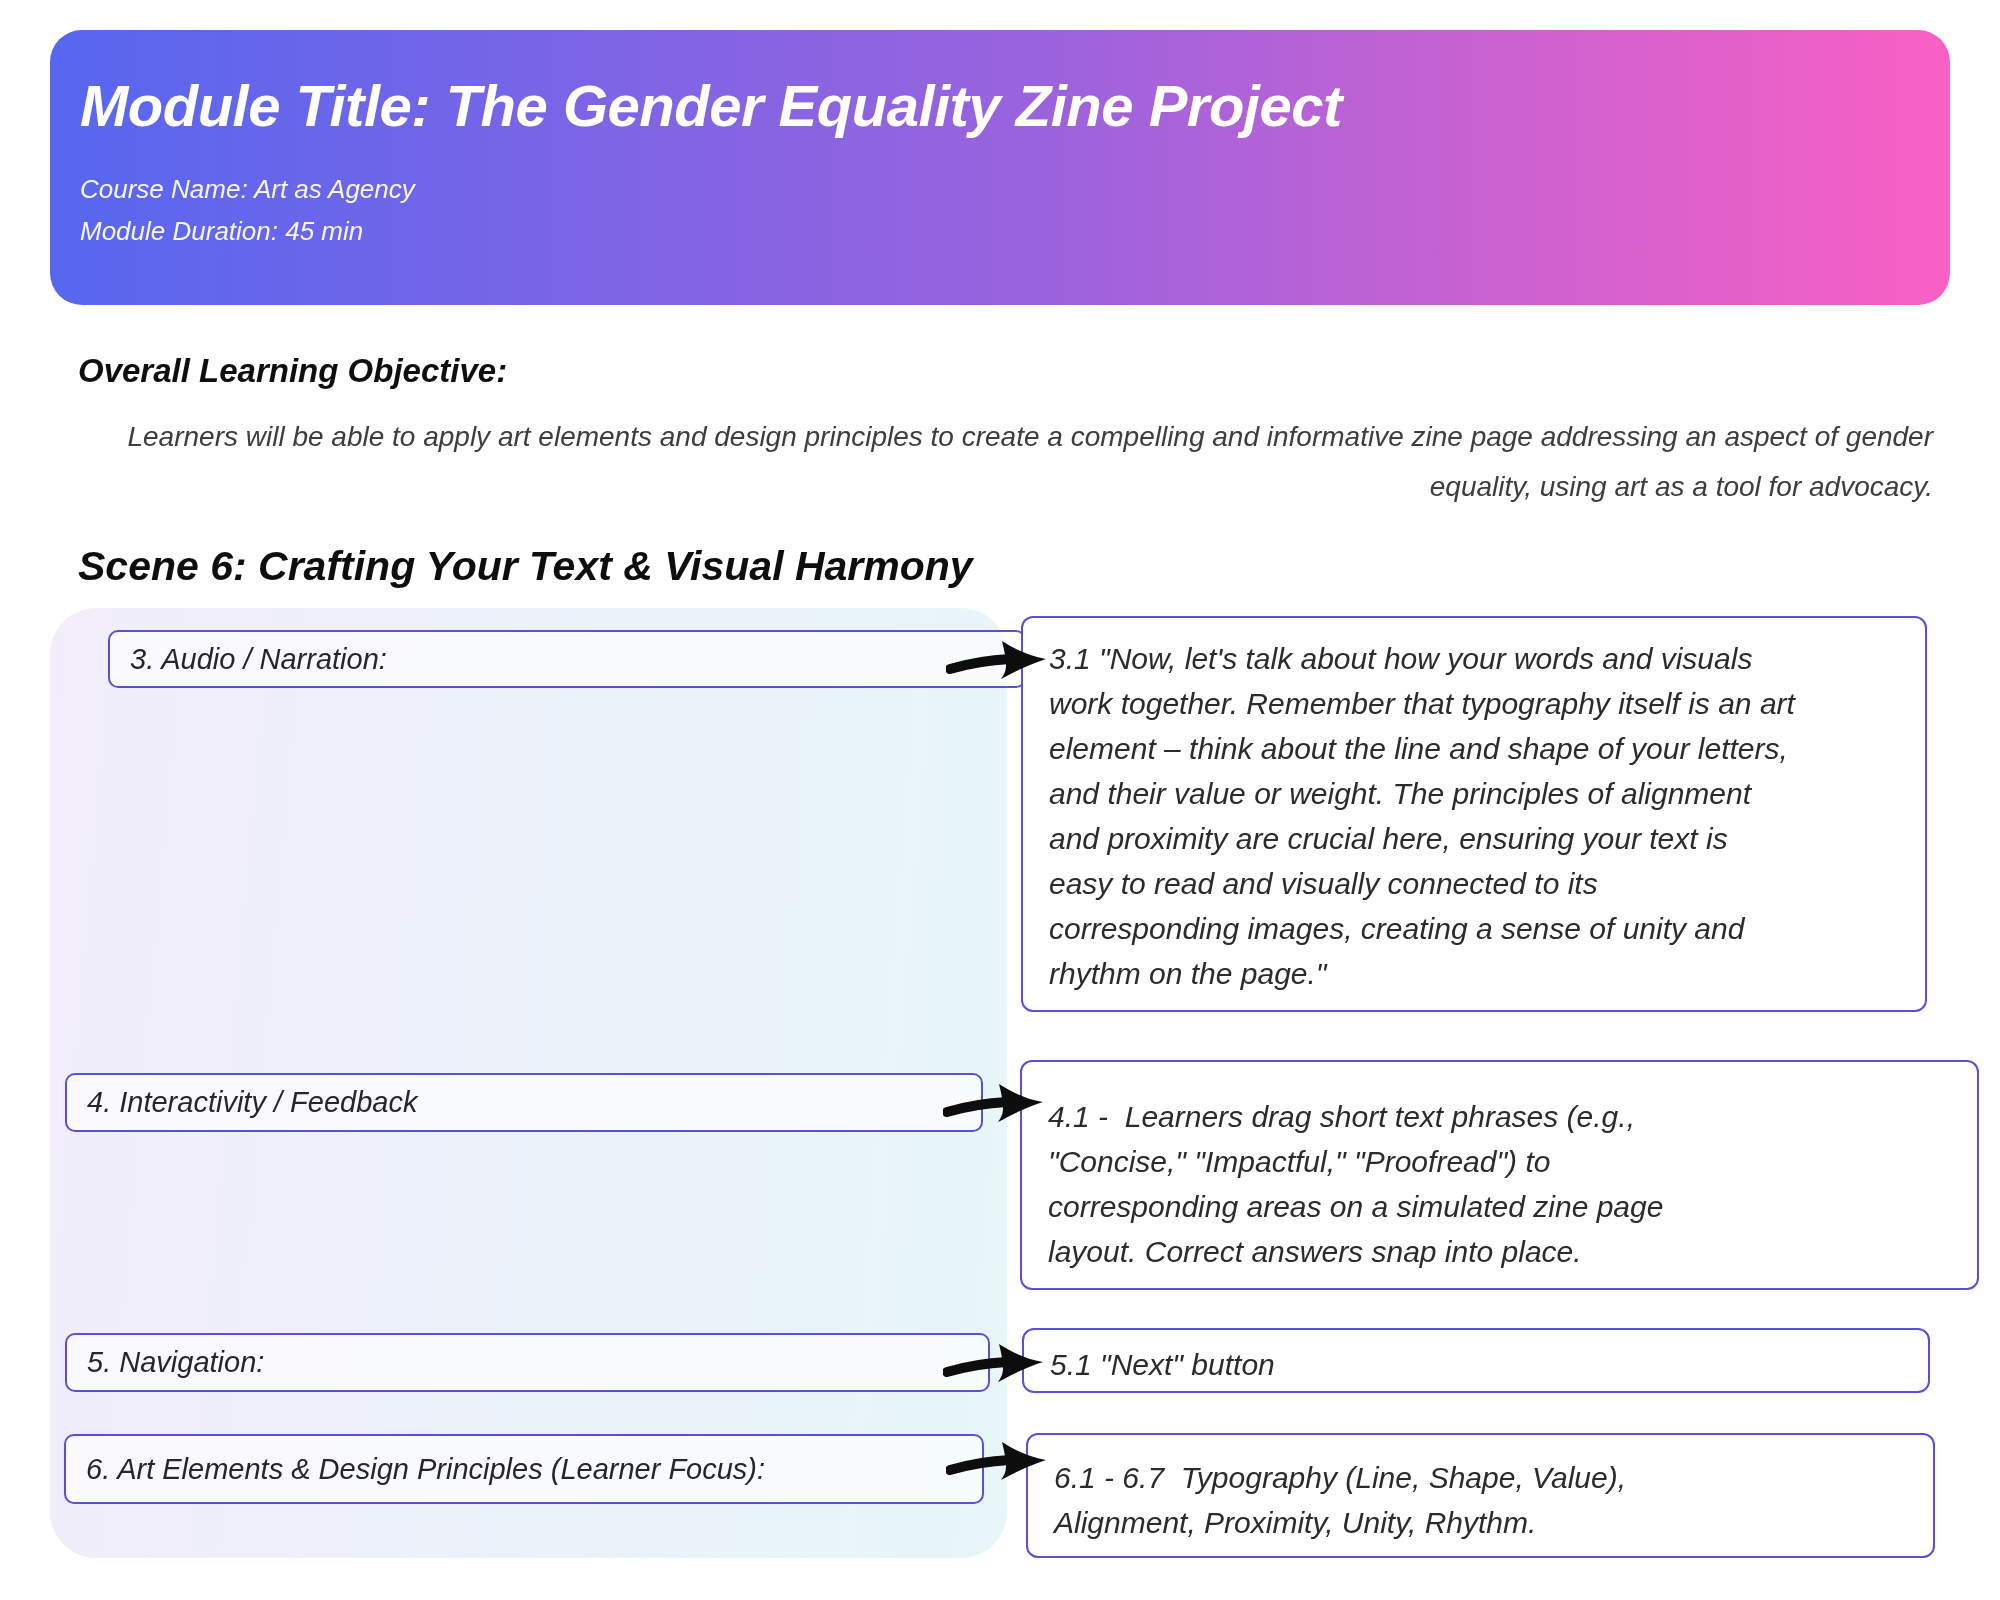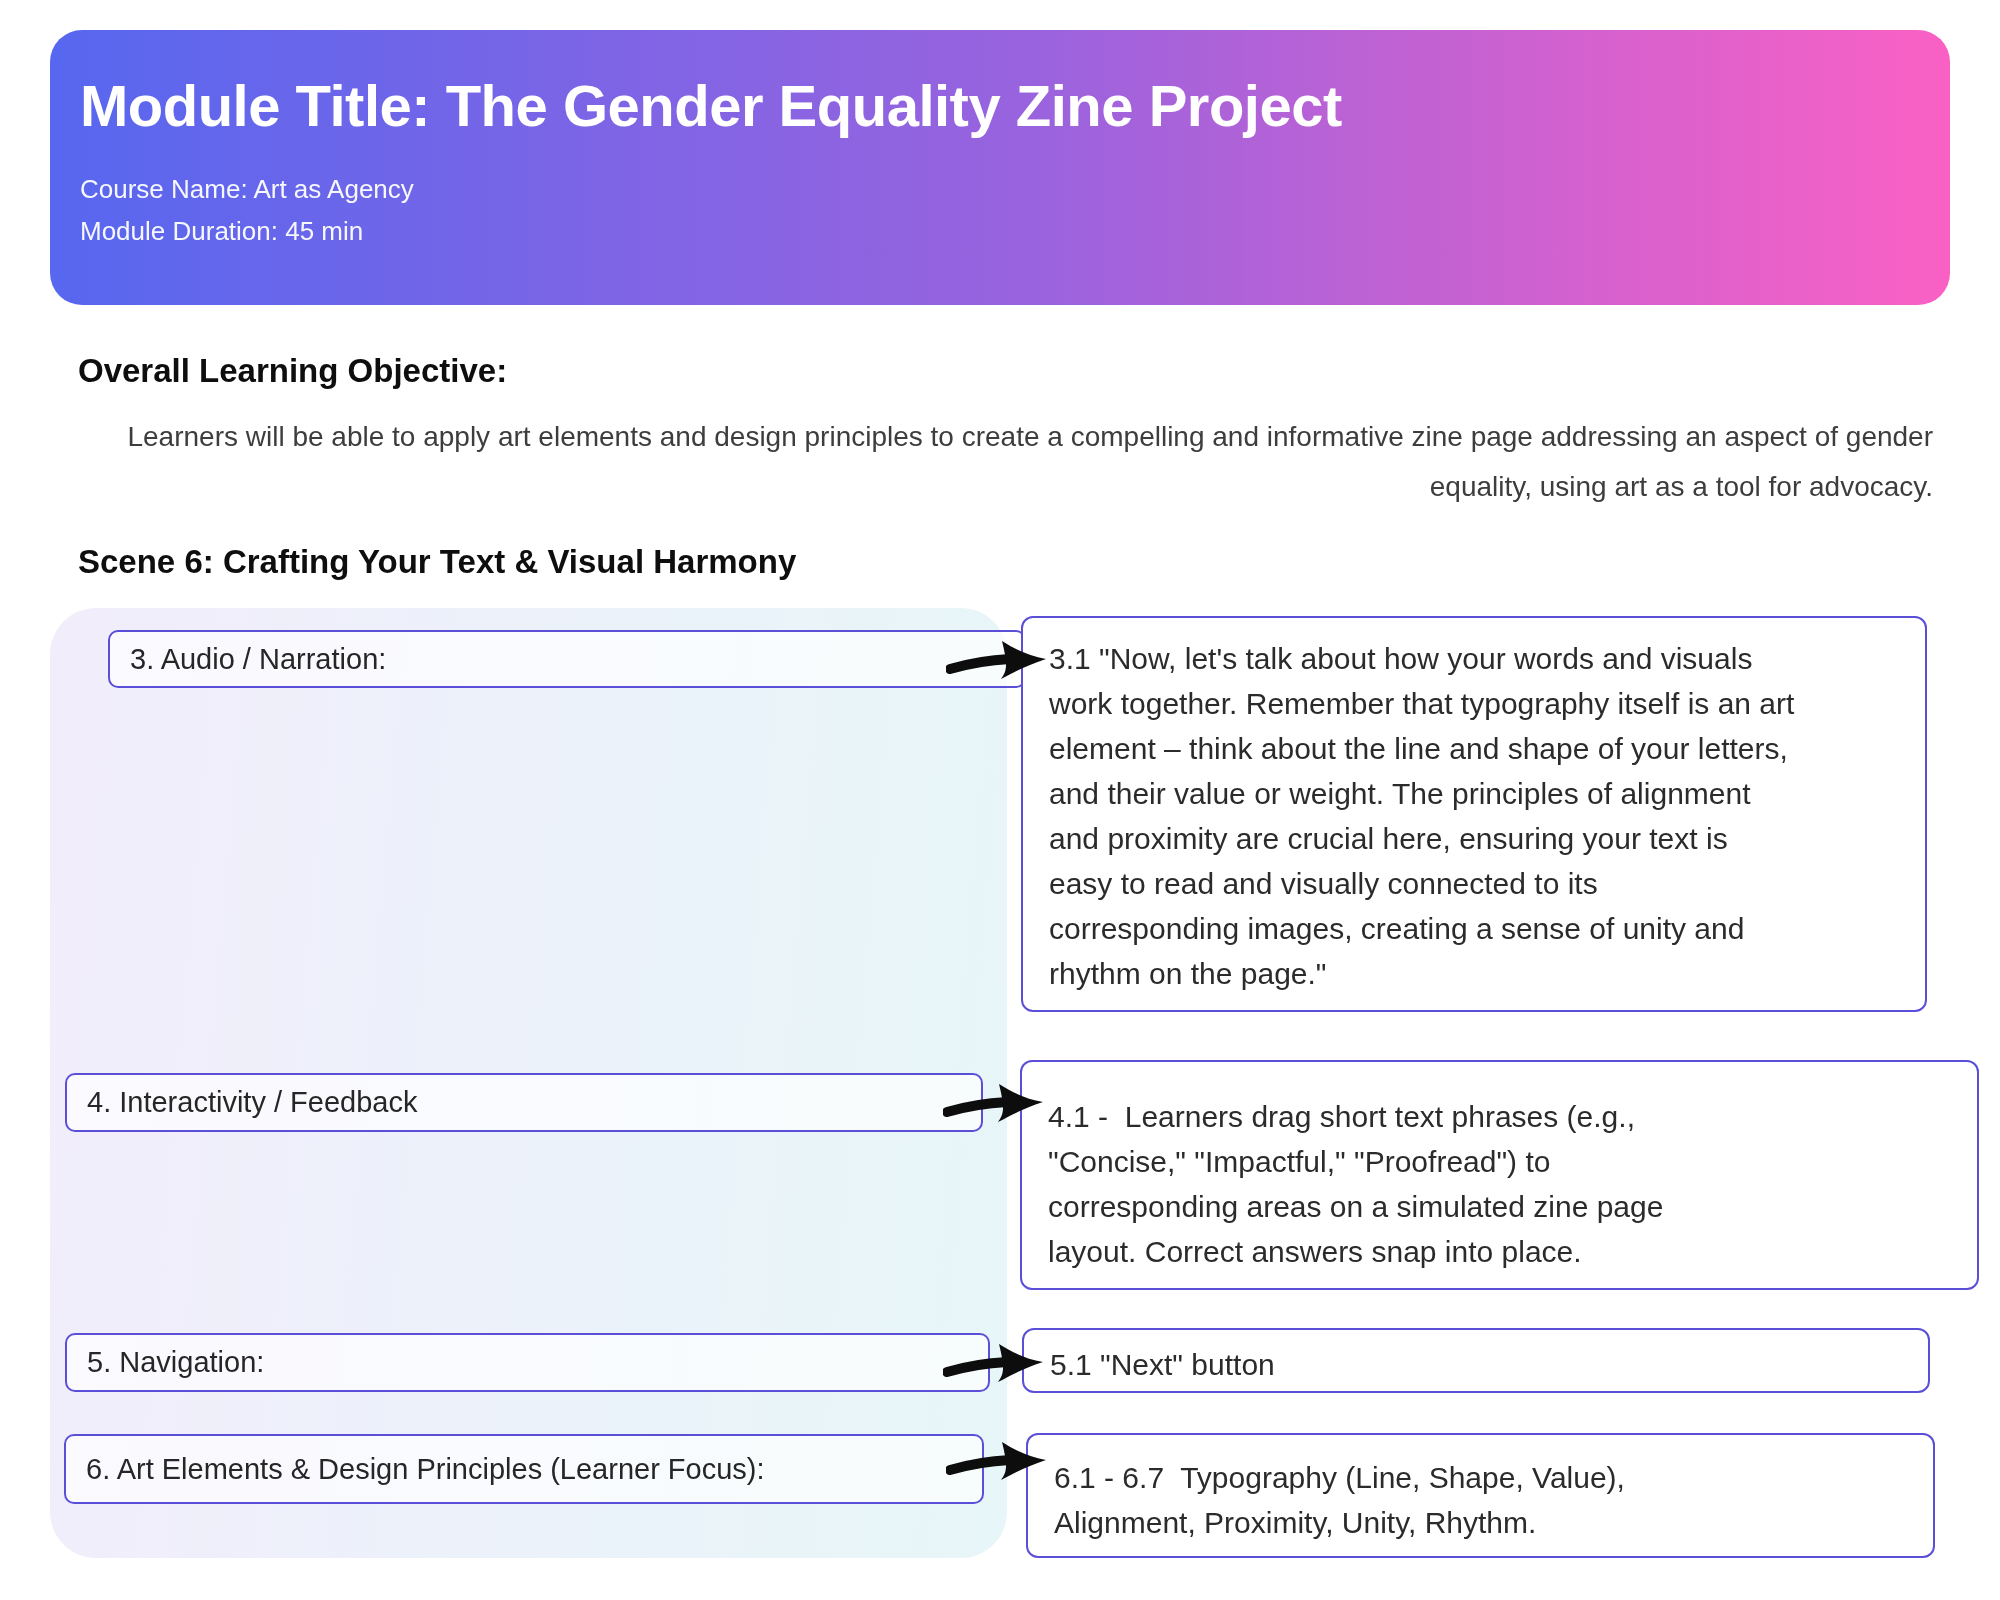--- a/index.html
+++ b/index.html
@@ -1,37 +1,37 @@
 <!DOCTYPE html>
 <html><head>
 <meta charset="utf-8">
 <style>
   html,body{margin:0;padding:0;background:#ffffff;}
   body{width:2000px;height:1600px;position:relative;overflow:hidden;
        font-family:"Liberation Sans", sans-serif;color:#222;}
 
-  .page{position:absolute;inset:0;width:2000px;height:1600px;}
+  .page{position:absolute;inset:0;width:2000px;height:1600px;font-style:italic;}
 
   
   .header{position:absolute;left:50px;top:30px;width:1900px;height:275px;
           box-sizing:border-box;border-radius:32px;padding:40px 48px 0 30px;
           background:linear-gradient(90deg,#5767EF 0%,#9A63DE 52%,#FA60C4 100%);
           color:#ffffff;}
   .header-title{font-size:58px;font-weight:bold;letter-spacing:-0.5px;
                 margin:4px 0 30px 0;line-height:1.1;}
   .header-sub{font-size:26px;line-height:1.62;color:rgba(255,255,255,0.95);}
 
   
   .obj-heading{position:absolute;left:78px;top:352px;font-size:33px;
                font-weight:bold;color:#0e0e0e;text-align:center;}
   .obj-body{position:absolute;left:78px;top:412px;width:1855px;
             font-size:28px;line-height:1.8;color:#3d3d3d;text-align:right;}
 
   
-  .scene-heading{position:absolute;left:78px;top:543px;font-size:33px;
+  .scene-heading{position:absolute;left:78px;top:543px;font-size:41px;
                  font-weight:bold;color:#0e0e0e;}
 
   .panel{position:absolute;left:50px;top:608px;width:957px;height:950px;
          border-radius:46px;
          background:linear-gradient(95deg,#F2EDFB 0%,#ECF1FA 45%,#E7F6F8 100%);}
 
   
   .lbox{position:absolute;box-sizing:border-box;
         background:rgba(255,255,255,0.68);
         border:2px solid #5B4FD8;border-radius:10px;

